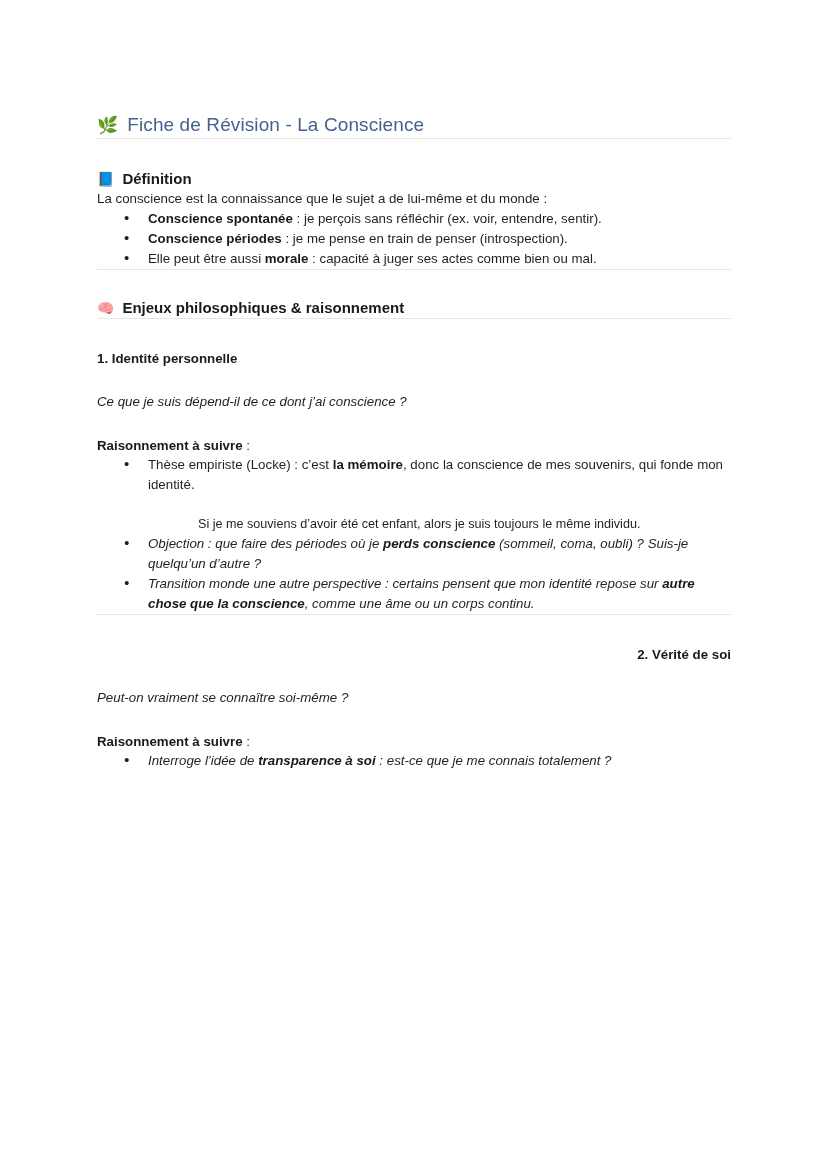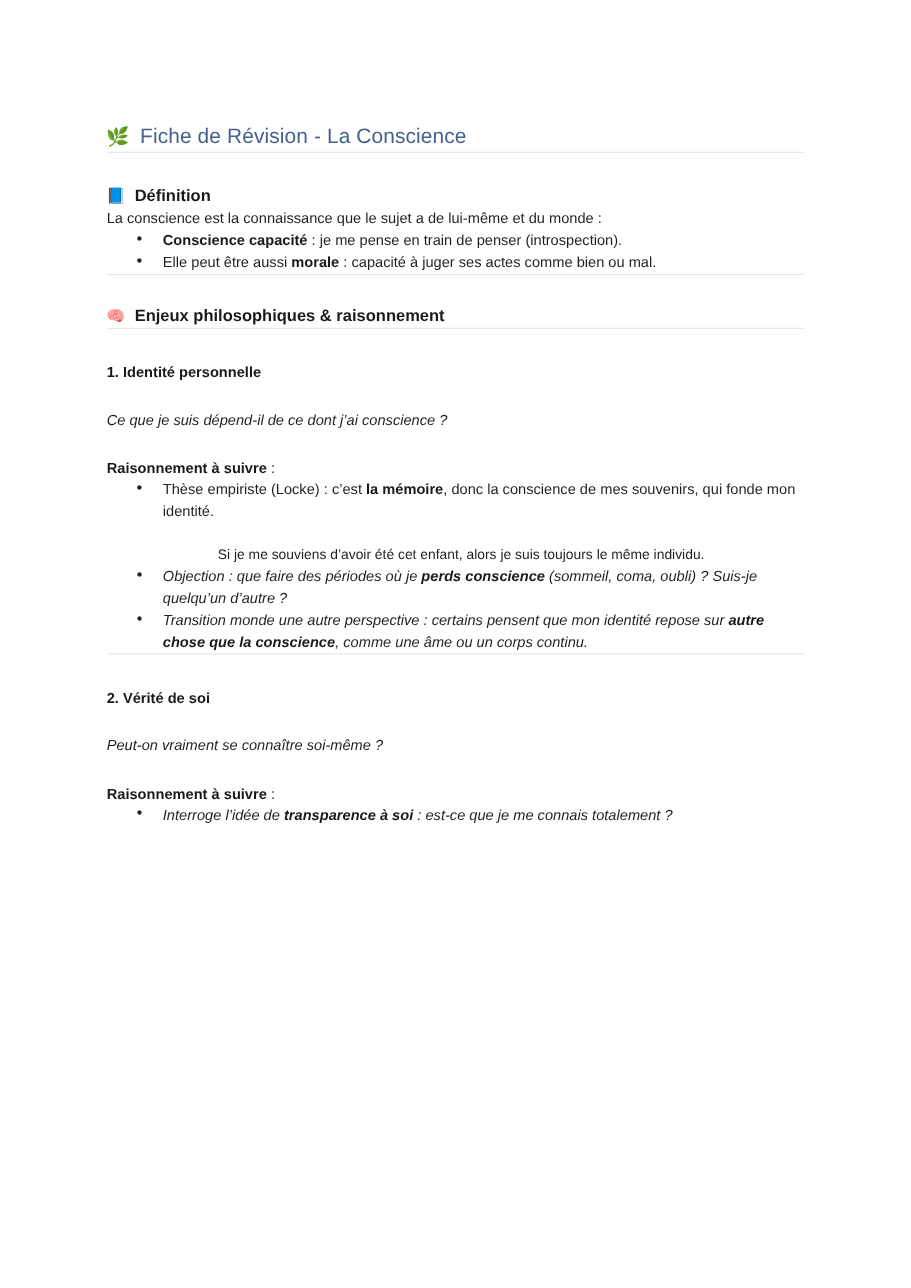--- a/index.html
+++ b/index.html
@@ -87,21 +87,21 @@
   .intro { margin-top: 29px; }
 
   .sub-head {
     font-size: 13.3px;
     line-height: 19px;
     font-weight: bold;
     margin: 0;
     color: #1a1a1a;
   }
   .sub-head-1 { margin-top: 30px; }
-  .sub-head-2 { margin-top: 30px; }
+  .sub-head-2 { margin-top: 30px; text-align: right; }
 
   .question {
     font-size: 13.3px;
     line-height: 19px;
     font-style: italic;
     margin: 0;
     margin-top: 24px;
     color: #231f20;
   }
 
@@ -169,21 +169,24 @@
 
     <h2 class="section-head head-def">
       <span class="emoji head-emoji">📘</span>
       <span>Définition</span>
     </h2>
 
     <p class="body intro">La conscience est la connaissance que le sujet a de lui-même et du monde :</p>
 
     <ul class="blist list-def">
       <li>
-        <b>Conscience capacité</b><span> : je me pense en train de penser (introspection).</span>
+        <b>Conscience spontanée</b><span> : je perçois sans réfléchir (ex. voir, entendre, sentir).</span>
+      </li>
+      <li>
+        <b>Conscience périodes</b><span> : je me pense en train de penser (introspection).</span>
       </li>
       <li>
         <span>Elle peut être aussi </span><b>morale</b><span> : capacité à juger ses actes comme bien ou mal.</span>
       </li>
     </ul>
 
     <hr class="rule rule-after-def">
 
     <h2 class="section-head head-enjeux">
       <span class="emoji head-emoji">🧠</span>

